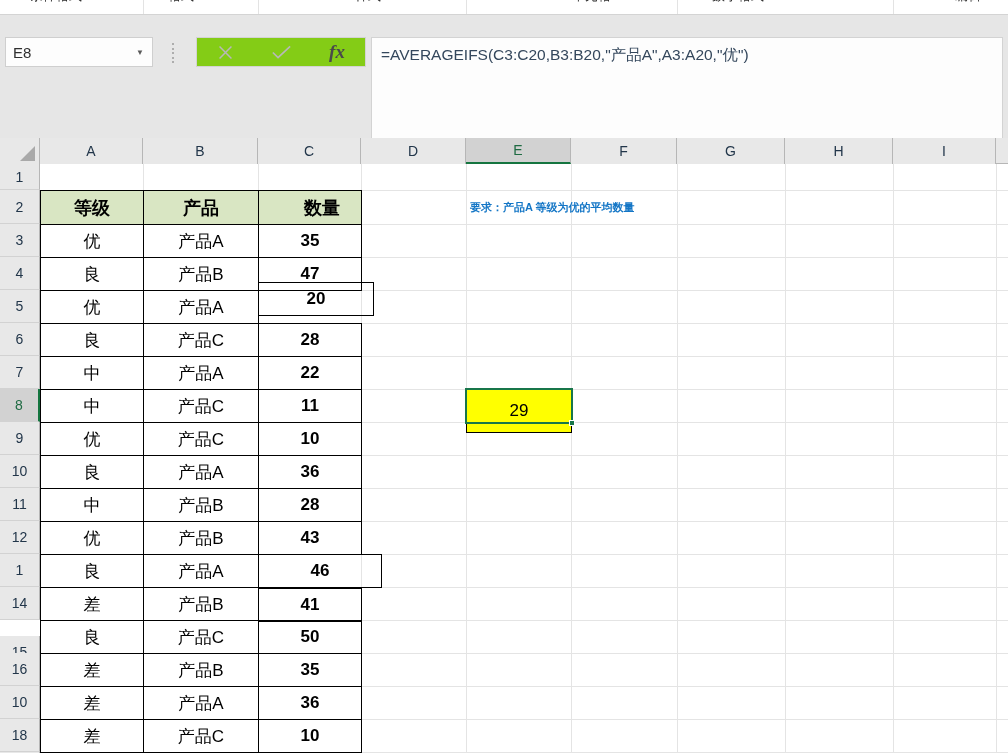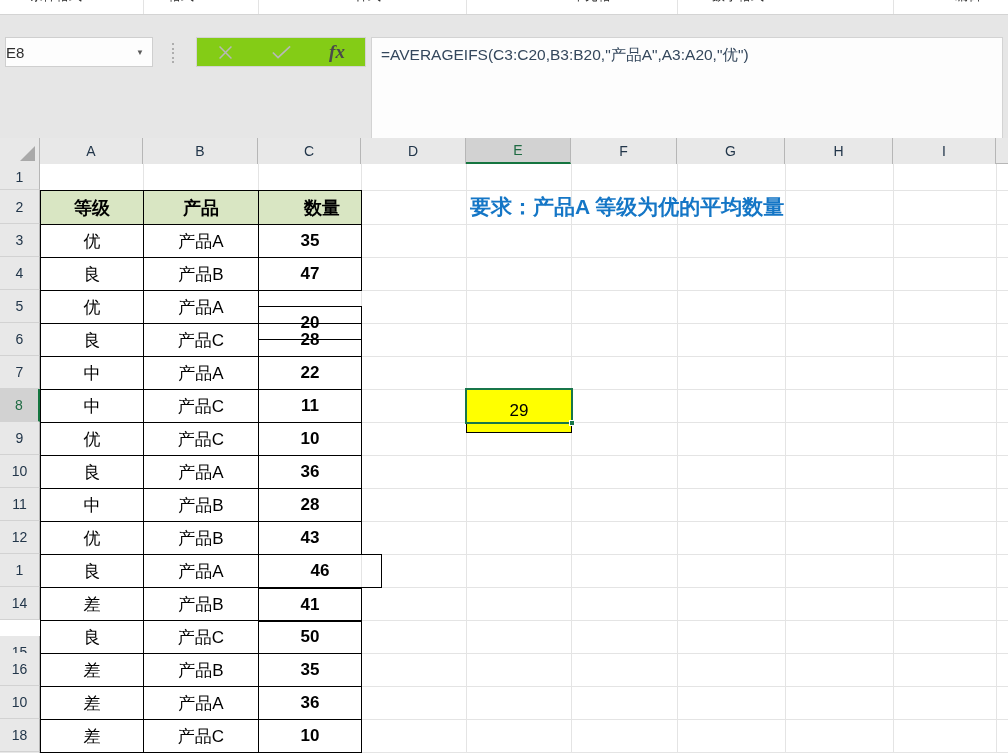--- a/index.html
+++ b/index.html
@@ -31,21 +31,21 @@
   #formula-band {
     position:absolute; left:0; top:14px; width:1008px; height:124px;
     background:#e6e6e6; border-top:1px solid #d4d4d4;
   }
   #name-box {
     position:absolute; left:5px; top:22px; width:148px; height:30px;
     background:#fdfdfd; border:1px solid #cfcfcf;
     display:flex; align-items:center;
   }
   #name-box .nb-text {
-    flex:1; padding-left:0; font-size:15px; color:#2f2f2f;
+    flex:1; padding-left:7px; font-size:15px; color:#2f2f2f;
   }
   #name-box .nb-caret {
     width:24px; text-align:center; font-size:8px; color:#5a5a5a;
   }
   #grip-dots {
     position:absolute; left:170px; top:28px; width:6px; height:20px;
     display:flex; flex-direction:column; justify-content:space-between;
     align-items:center;
   }
   #grip-dots i { display:block; width:2px; height:2px; background:#9a9a9a; border-radius:50%; }
@@ -133,21 +133,21 @@
   .cell.center { justify-content:center; }
   .cell.bordered { border:1px solid #000000; }
   .cell.hdr {
     background:#d9e6c3; font-weight:bold; font-size:18px;
   }
   .cell.num { font-weight:bold; }
 
   #note-cell {
     position:absolute;
     display:flex; align-items:center;
-    font-size:21px; font-weight:bold; color:#1476c6;
+    font-size:11px; font-weight:bold; color:#1476c6;
     white-space:nowrap;
   }
 
   
   #sel-cell {
     position:absolute;
     background:#ffff00;
     border:1px solid #000000;
     display:flex; align-items:center; justify-content:center;
     font-size:17px; color:#000000;
@@ -273,21 +273,21 @@
       <div class="cell center bordered hdr" style="left: 143px; top: 52px; width: 116px; height: 35px;">产品</div>
       <div class="cell center bordered hdr" style="left: 258px; top: 52px; width: 104px; height: 35px; padding-left: 24px;">数量</div>
       <div class="cell center bordered" style="left: 40px; top: 86px; width: 104px; height: 34px;">优</div>
       <div class="cell center bordered" style="left: 143px; top: 86px; width: 116px; height: 34px;">产品A</div>
       <div class="cell center bordered num" style="left: 258px; top: 86px; width: 104px; height: 34px;">35</div>
       <div class="cell center bordered" style="left: 40px; top: 119px; width: 104px; height: 34px;">良</div>
       <div class="cell center bordered" style="left: 143px; top: 119px; width: 116px; height: 34px;">产品B</div>
       <div class="cell center bordered num" style="left: 258px; top: 119px; width: 104px; height: 34px;">47</div>
       <div class="cell center bordered" style="left: 40px; top: 152px; width: 104px; height: 34px;">优</div>
       <div class="cell center bordered" style="left: 143px; top: 152px; width: 116px; height: 34px;">产品A</div>
-      <div class="cell center bordered num" style="left: 258px; top: 168px; width: 104px; height: 34px;">20</div>
+      <div class="cell center bordered num" style="left: 258px; top: 144px; width: 116px; height: 34px;">20</div>
       <div class="cell center bordered" style="left: 40px; top: 185px; width: 104px; height: 34px;">良</div>
       <div class="cell center bordered" style="left: 143px; top: 185px; width: 116px; height: 34px;">产品C</div>
       <div class="cell center bordered num" style="left: 258px; top: 185px; width: 104px; height: 34px;">28</div>
       <div class="cell center bordered" style="left: 40px; top: 218px; width: 104px; height: 34px;">中</div>
       <div class="cell center bordered" style="left: 143px; top: 218px; width: 116px; height: 34px;">产品A</div>
       <div class="cell center bordered num" style="left: 258px; top: 218px; width: 104px; height: 34px;">22</div>
       <div class="cell center bordered" style="left: 40px; top: 251px; width: 104px; height: 34px;">中</div>
       <div class="cell center bordered" style="left: 143px; top: 251px; width: 116px; height: 34px;">产品C</div>
       <div class="cell center bordered num" style="left: 258px; top: 251px; width: 104px; height: 34px;">11</div>
       <div class="cell center bordered" style="left: 40px; top: 284px; width: 104px; height: 34px;">优</div>

